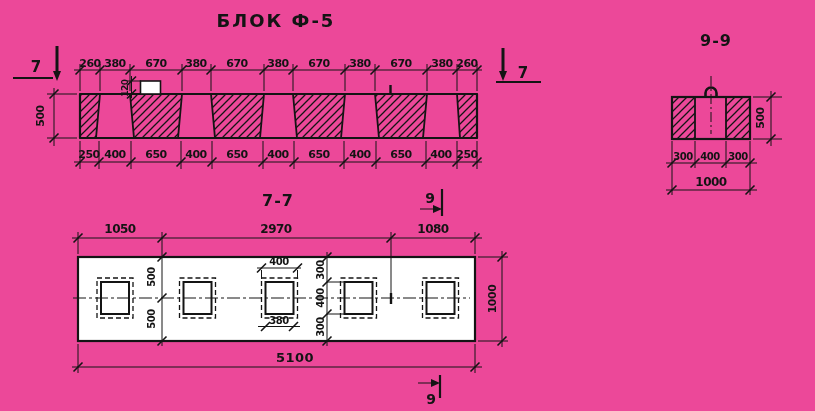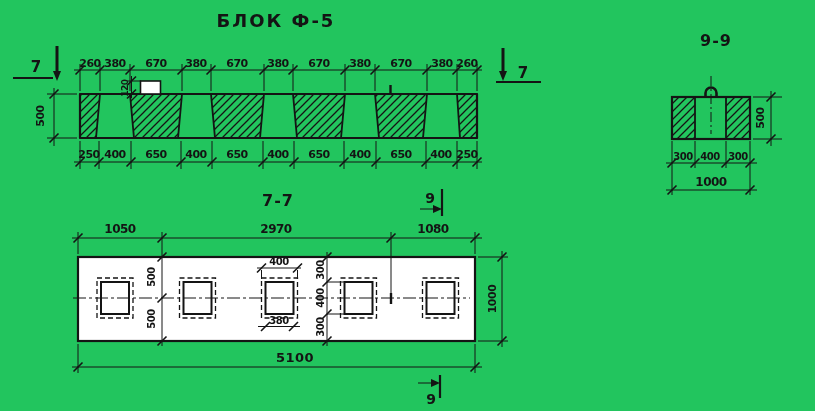--- a/index.html
+++ b/index.html
@@ -1,16 +1,16 @@
 <!DOCTYPE html>
 <html><head>
 <meta charset="utf-8">
 <style>
   html,body{margin:0;padding:0;background:#ffffff;}
-  .sheet{width:815px;height:411px;position:relative;background:#22c55e;overflow:hidden;}
+  .sheet{width:815px;height:411px;position:relative;background:#ec4899;overflow:hidden;}
   svg{display:block;}
   text{font-family:"DejaVu Sans", sans-serif;font-weight:bold;fill:#141414;}
   .t-title{font-size:18px;letter-spacing:2px;}
   .t-view{font-size:16px;letter-spacing:1px;}
   .t-dim{font-size:11px;letter-spacing:-0.5px;}
   .t-dim12{font-size:12px;letter-spacing:-0.5px;}
   .t-dim13{font-size:13px;letter-spacing:0.5px;}
   .t-dim10{font-size:10px;letter-spacing:-0.5px;}
   .t-dim9{font-size:9px;letter-spacing:-0.5px;}
   .t-sec{font-size:15px;}

